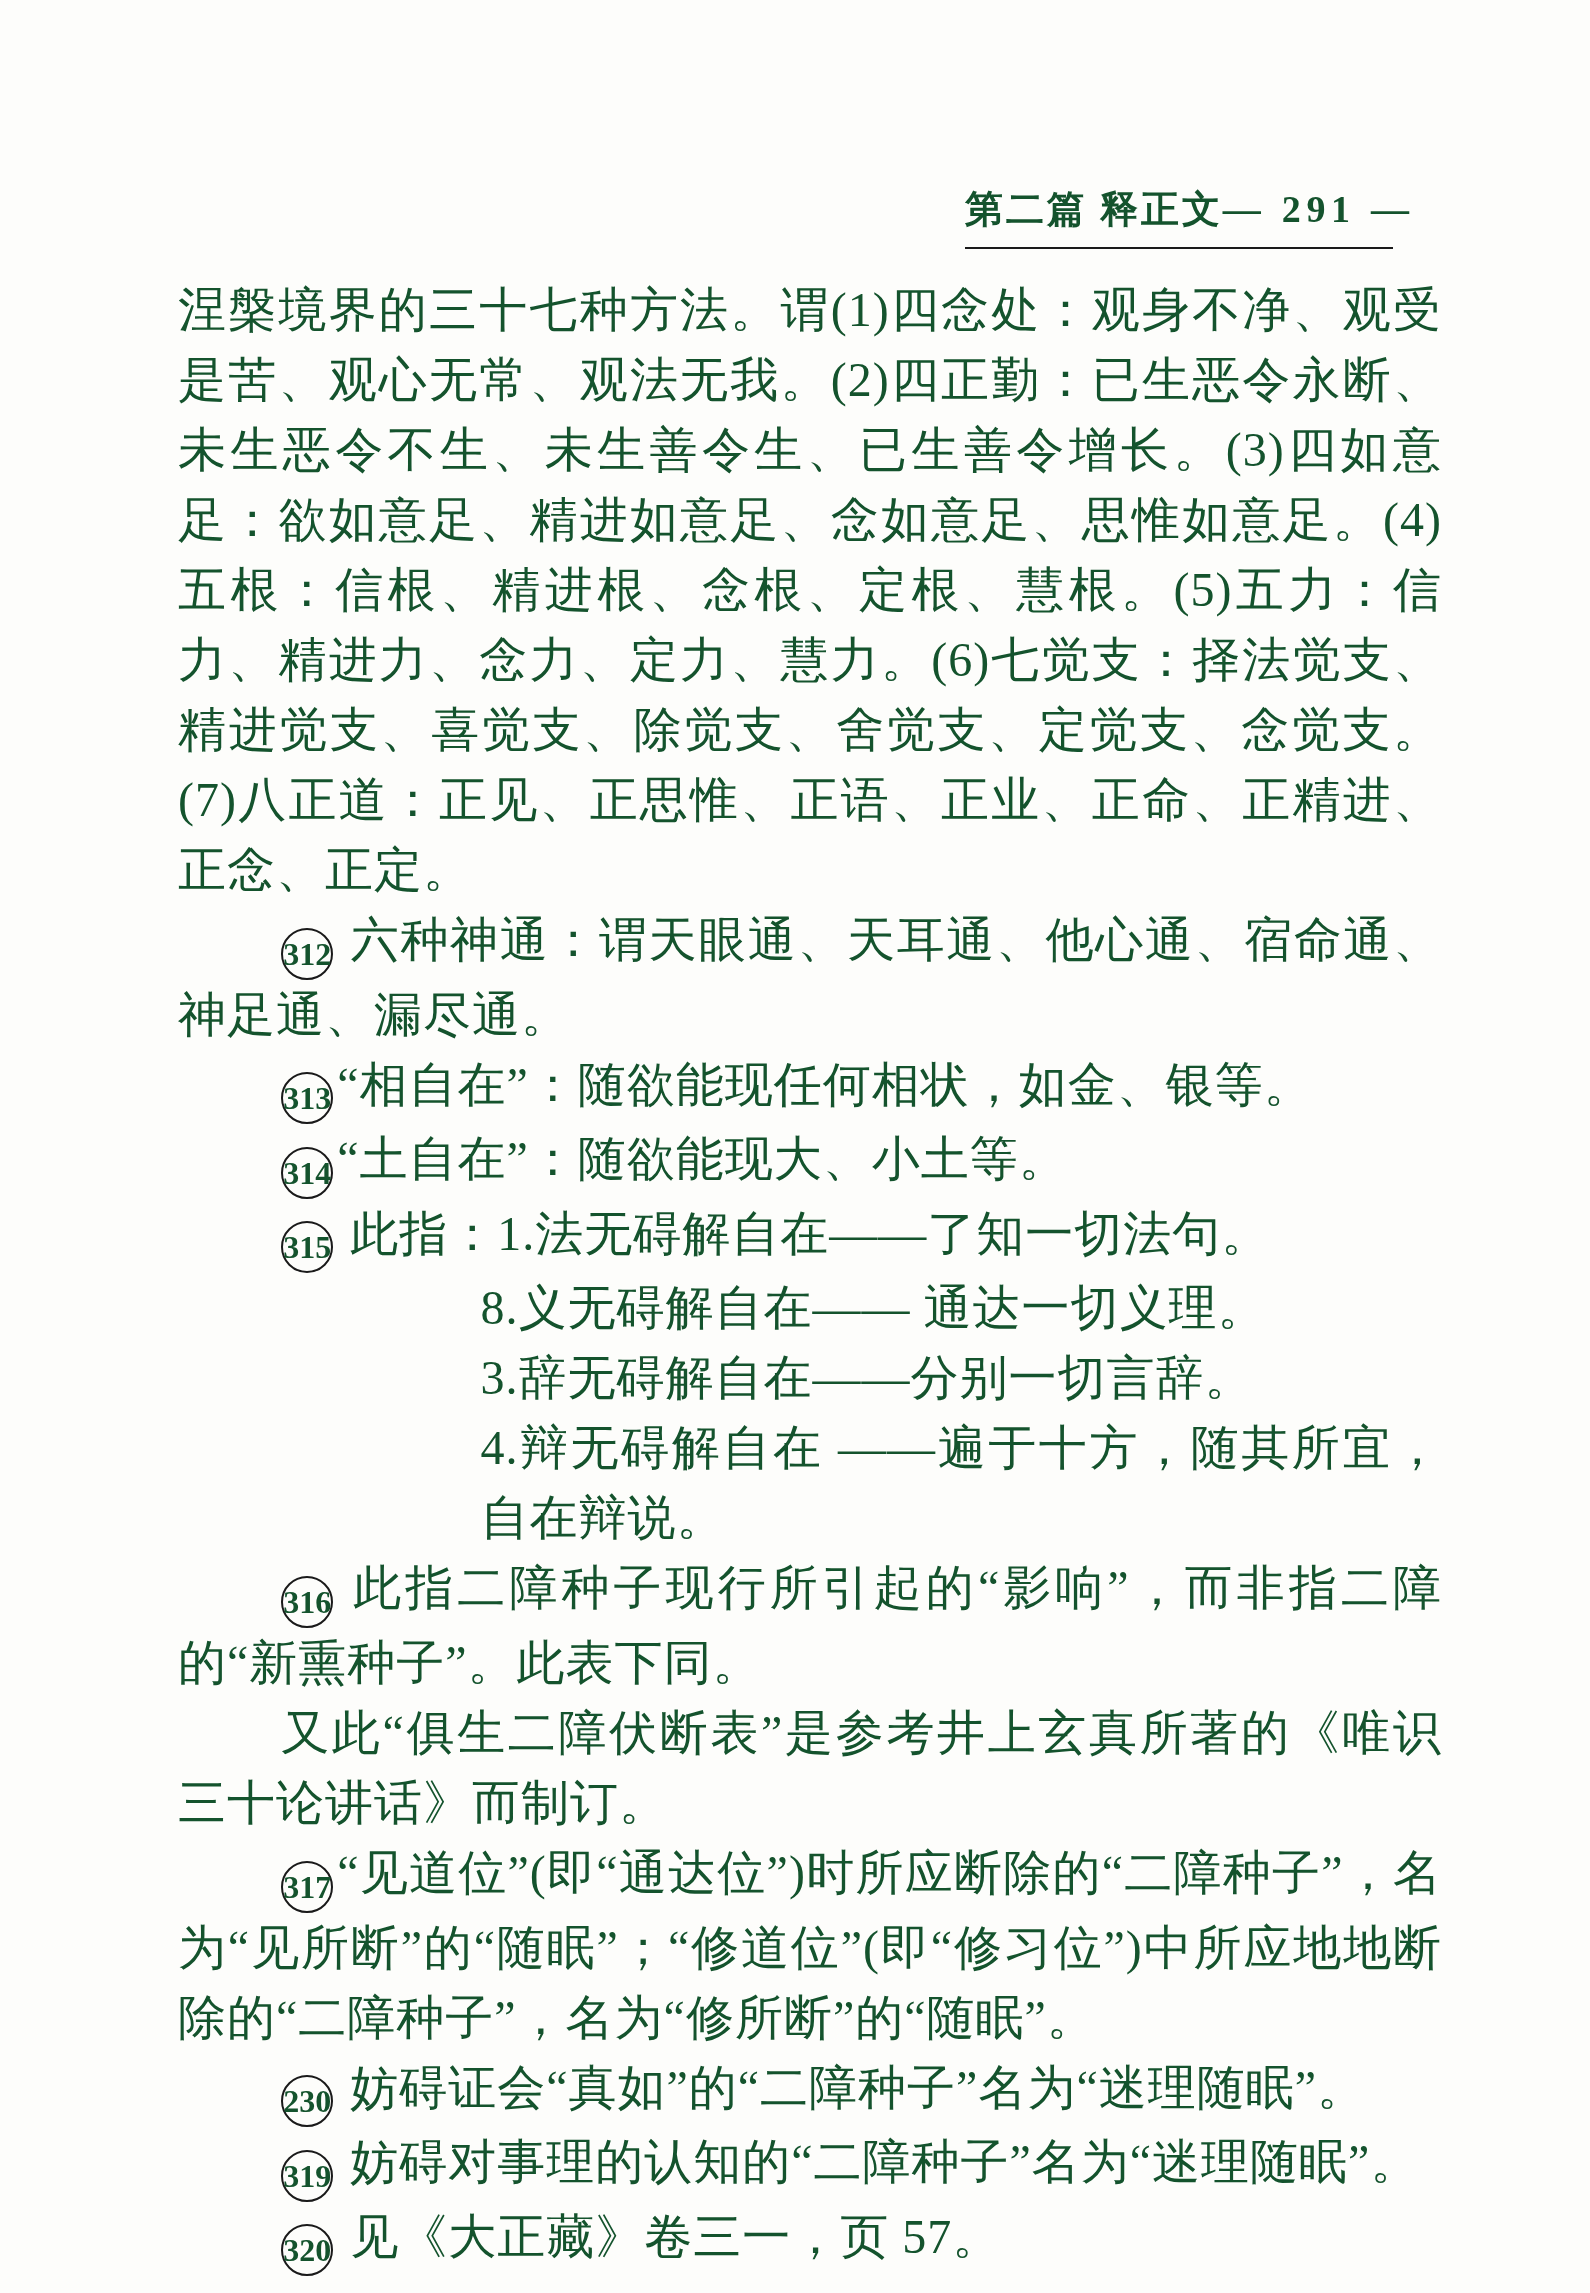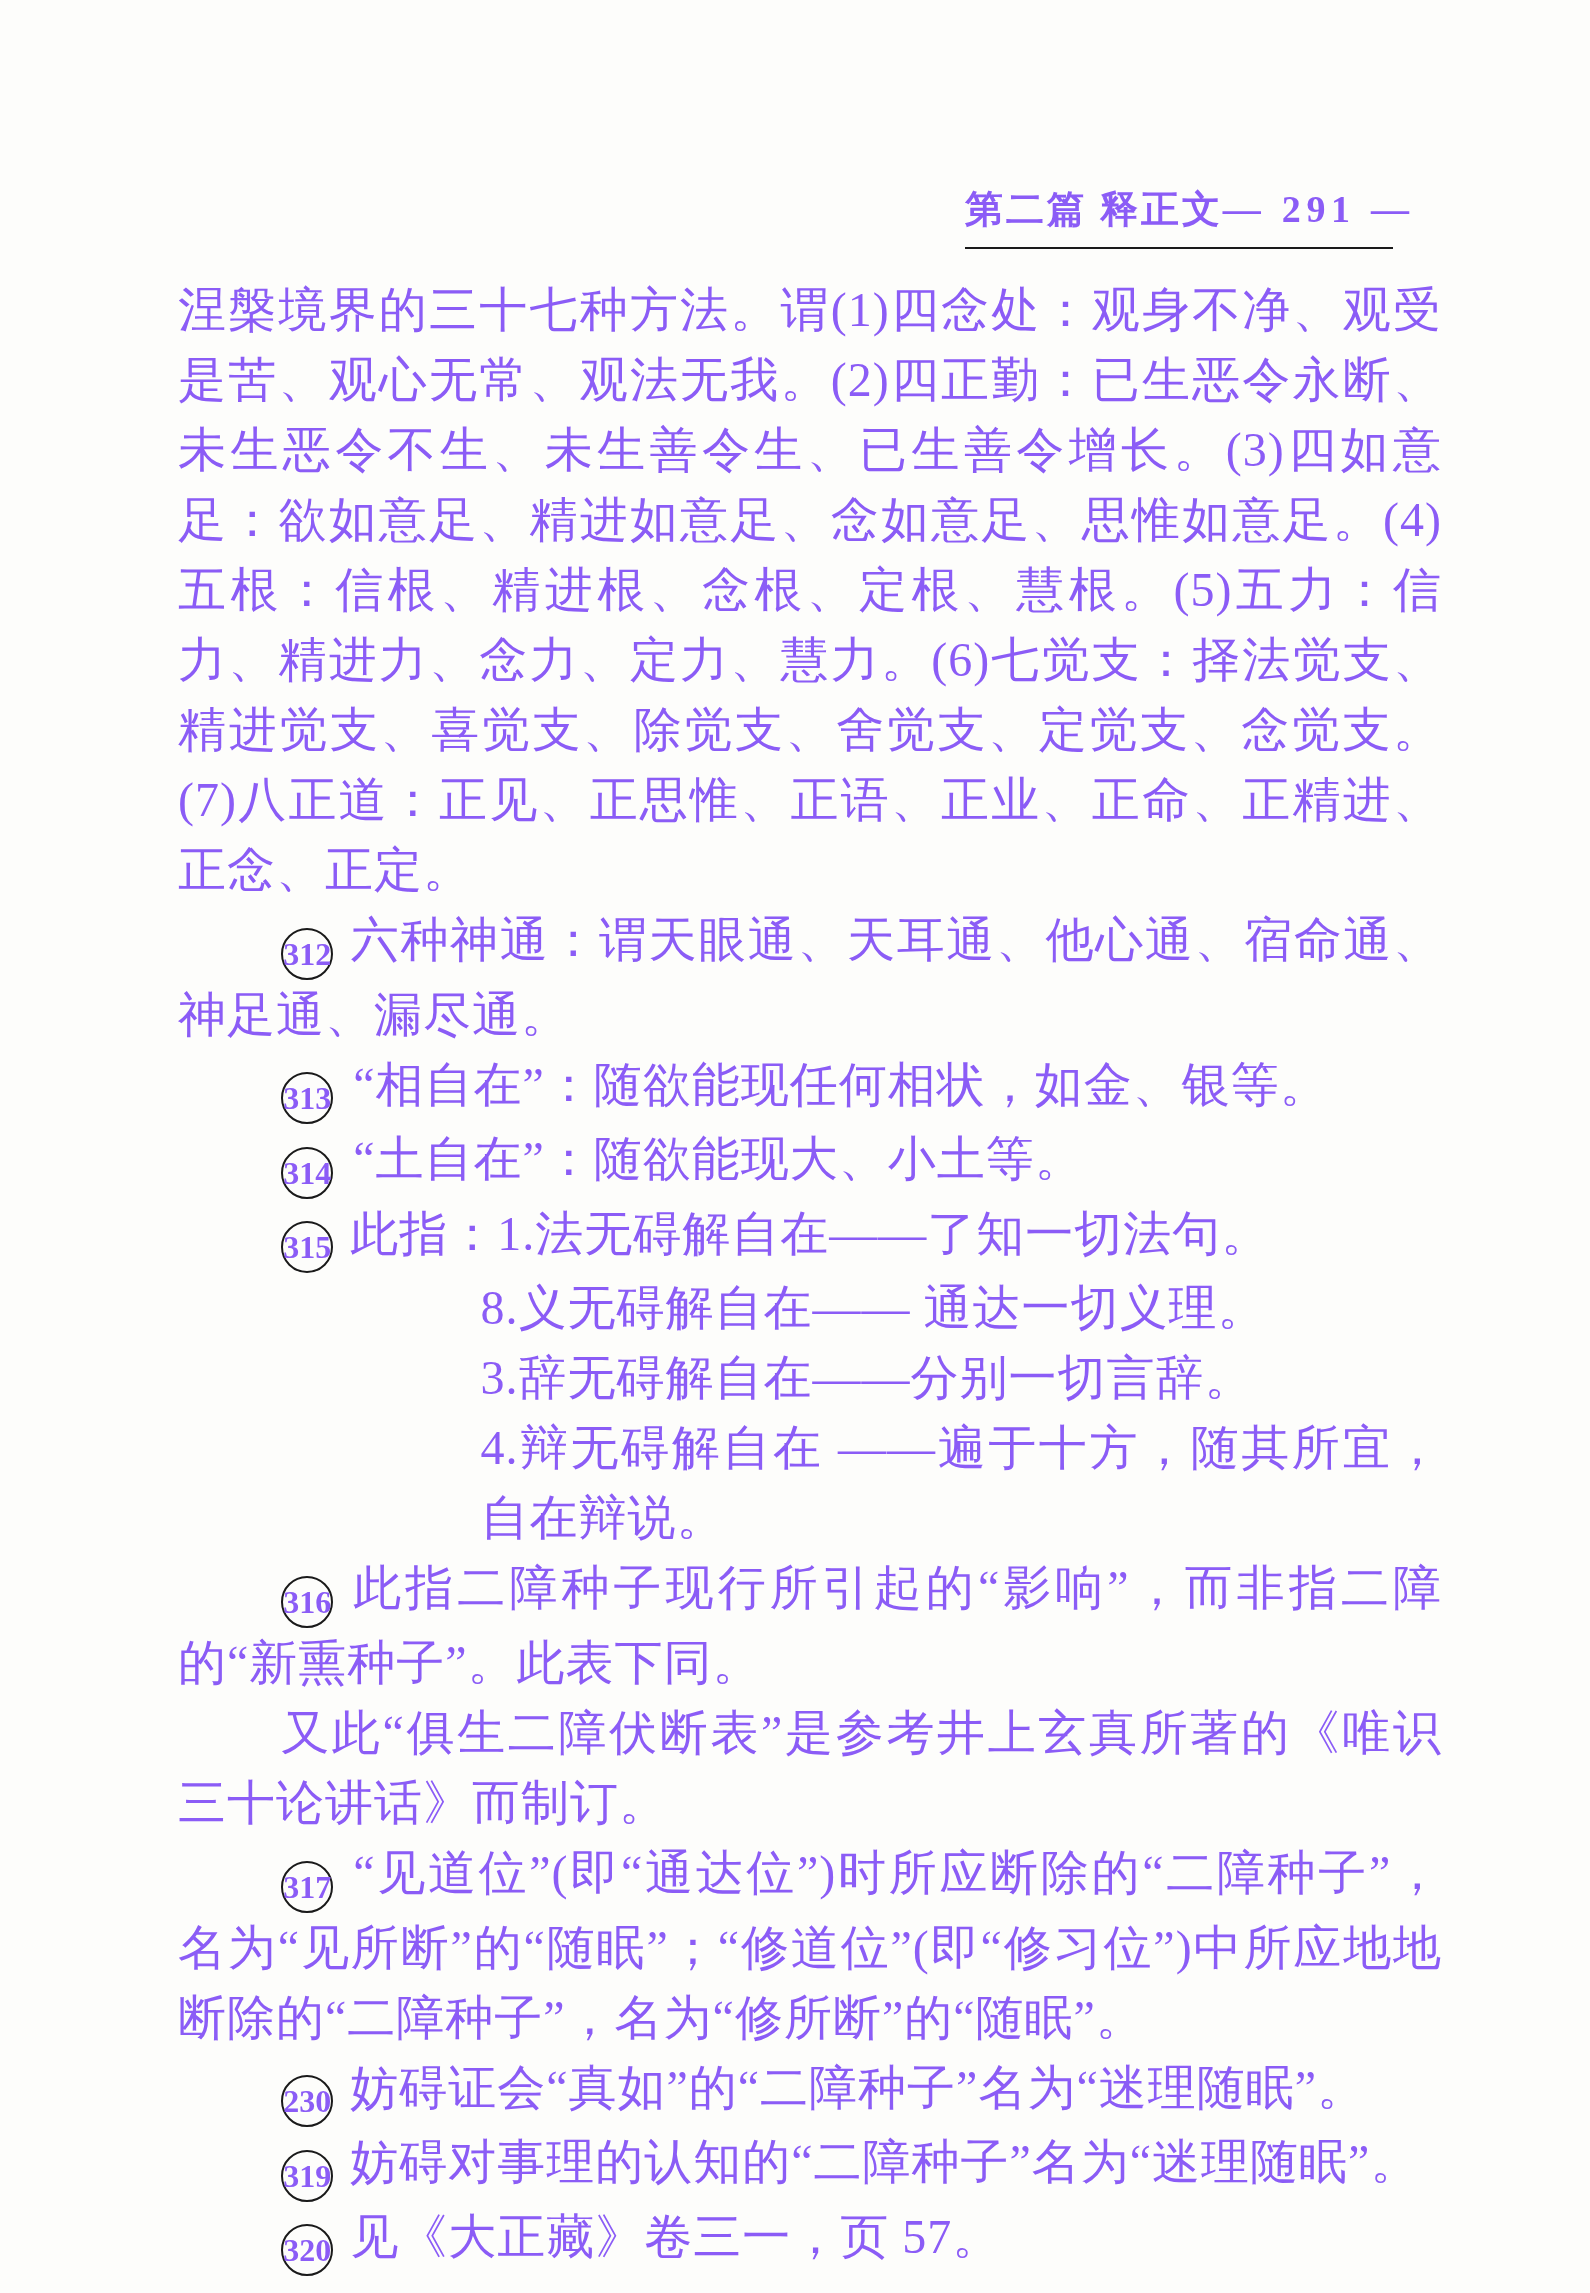--- a/index.html
+++ b/index.html
@@ -5,21 +5,21 @@
   html, body {
     margin: 0;
     padding: 0;
     background: #ffffff;
   }
   .page {
     position: relative;
     width: 1591px;
     height: 2293px;
     background: #fdfdfb;
-    color: #8b5cf6;
+    color: #14532d;
     font-family: "Liberation Serif", "DejaVu Serif", serif;
     overflow: hidden;
   }
   
   .running-header {
     position: absolute;
     top: 184px;
     left: 965px;
     width: 428px;
     display: flex;
@@ -65,21 +65,21 @@
     border: 2.9px solid #1a1a1a;
     border-radius: 50%;
     font-size: 32px;
     font-weight: 600;
     letter-spacing: 0;
     line-height: 1;
     vertical-align: -8.6px;
     text-indent: 0;
     margin-right: 17px;
   }
-  .marker.tight { margin-right: 20px; }
+  .marker.tight { margin-right: 4px; }
 </style>
 </head>
 <body>
 
 <div class="page">
 
   <div class="running-header">
     <span class="section">第二篇 释正文</span>
     <span class="pageno">— 291 —</span>
   </div>

